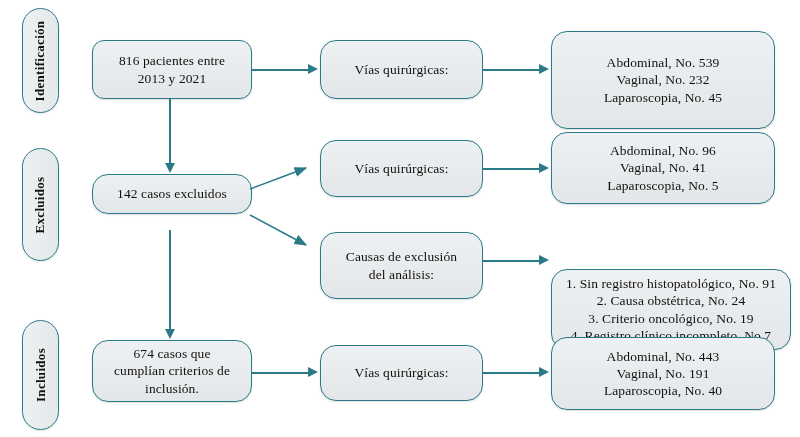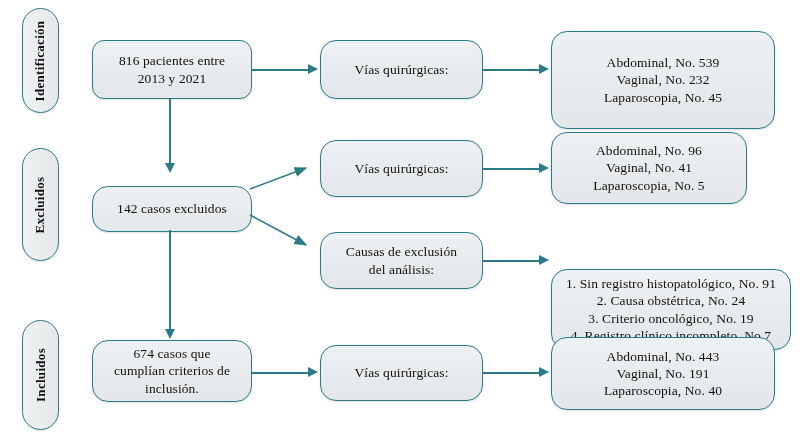--- a/index.html
+++ b/index.html
@@ -125,35 +125,35 @@
 Vaginal, No. 232
 Laparoscopia, No. 45</span>
   </div>
 
   <div class="conn h" style="left:252px; top:69px; width:58px;"></div>
   <div class="arrowhead right" style="left:308px; top:64px;"></div>
 
   <div class="conn h" style="left:483px; top:69px; width:58px;"></div>
   <div class="arrowhead right" style="left:539px; top:64px;"></div>
 
-  <div class="node" style="left:92px; top:186px; width:160px; height:46px;">
+  <div class="node" style="left:92px; top:174px; width:160px; height:40px;">
     <span class="txt">142 casos excluidos</span>
   </div>
 
   <div class="node" style="left:320px; top:140px; width:163px; height:57px;">
     <span class="txt">Vías quirúrgicas:</span>
   </div>
 
-  <div class="node" style="left:551px; top:132px; width:196px; height:72px;">
+  <div class="node" style="left:551px; top:132px; width:224px; height:72px;">
     <span class="txt">Abdominal, No. 96
 Vaginal, No. 41
 Laparoscopia, No. 5</span>
   </div>
 
-  <div class="node" style="left:320px; top:232px; width:163px; height:57px;">
+  <div class="node" style="left:320px; top:232px; width:163px; height:67px;">
     <span class="txt">Causas de exclusión
 del análisis:</span>
   </div>
 
   <div class="node" style="left:551px; top:224px; width:240px; height:81px;margin-top:45px;">
     <span class="txt">1. Sin registro histopatológico, No. 91
 2. Causa obstétrica, No. 24
 3. Criterio oncológico, No. 19
 4. Registro clínico incompleto, No.7</span>
   </div>

